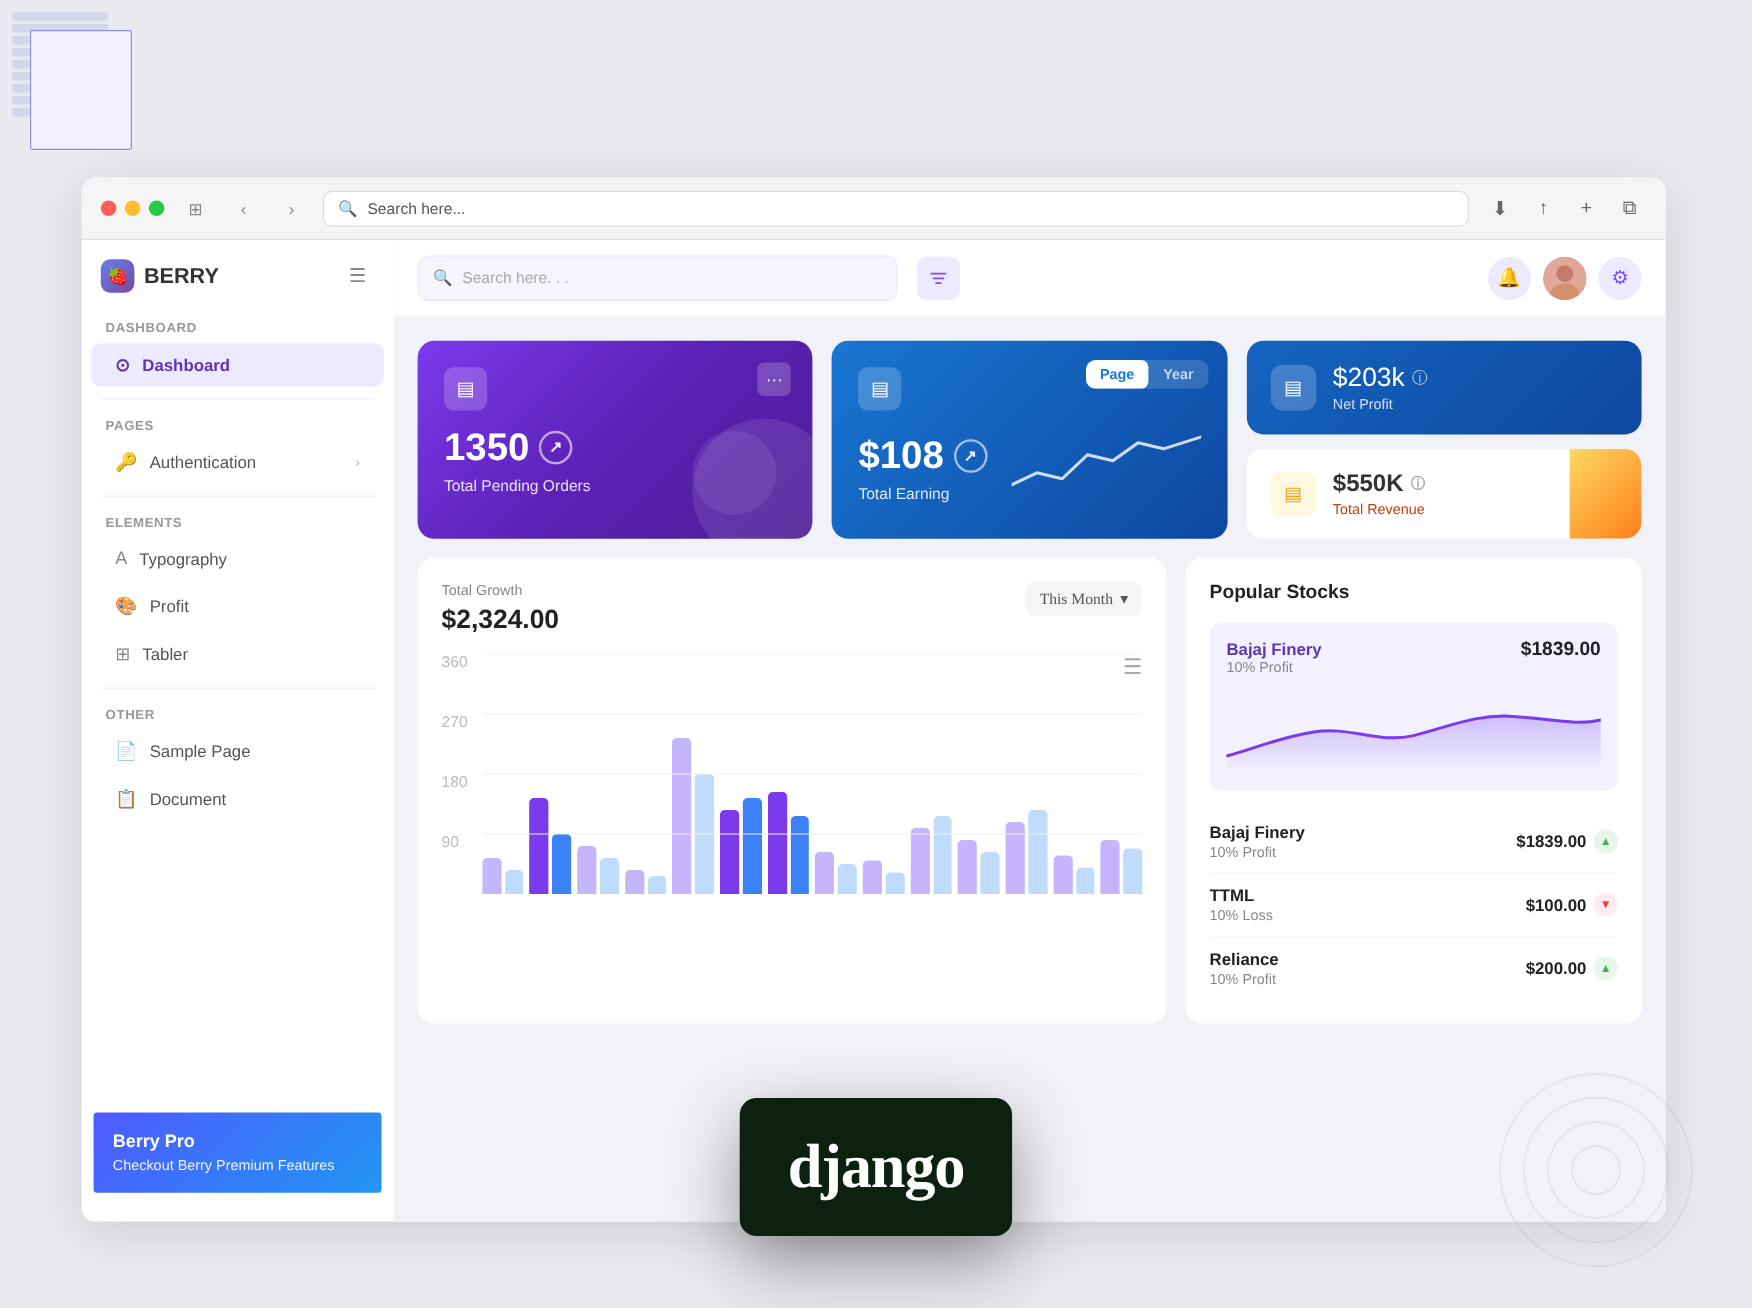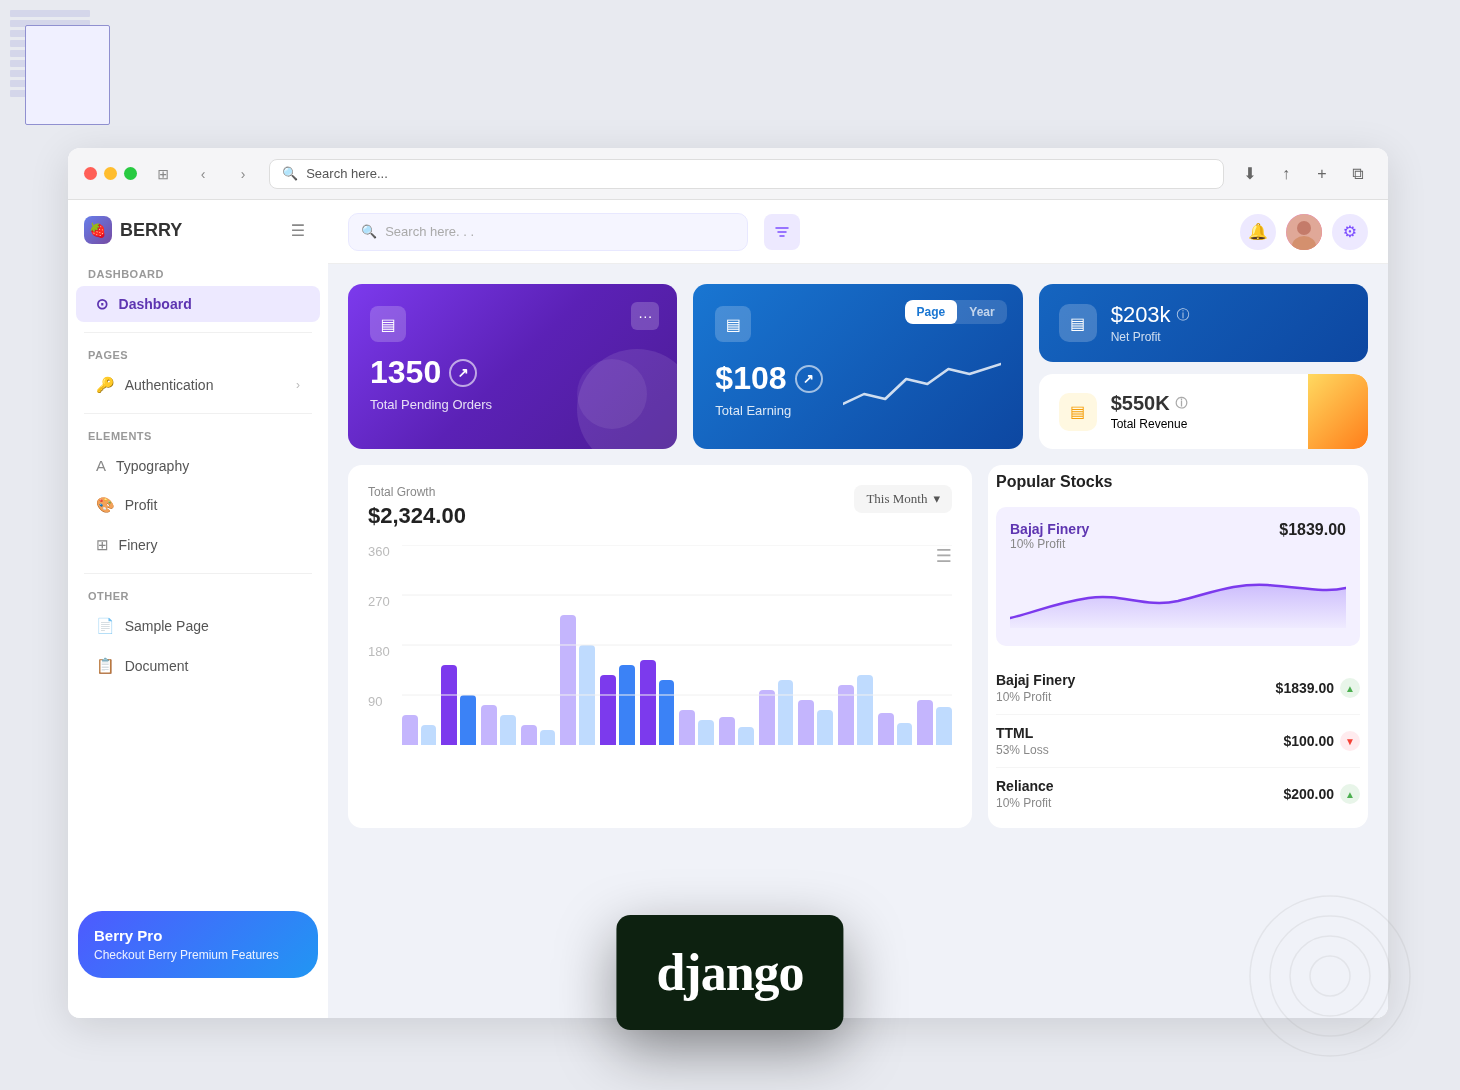--- a/index.html
+++ b/index.html
@@ -182,23 +182,23 @@
     .sidebar-item.active .sidebar-item-icon { color: #5e35b1; }
     .sidebar-item-arrow { margin-left: auto; color: #bbb; font-size: 12px; }
 
     .sidebar-divider {
       height: 1px;
       background: #f0f0f0;
       margin: 8px 16px;
     }
 
     .berry-pro-card {
-      margin: 16px 10px 24px;
+      margin: 16px 10px 8px;
       background: linear-gradient(135deg, #4e5aff, #2196f3);
-      border-radius: 24px;
+      border-radius: 3px;
       padding: 16px;
       color: white;
     }
     .berry-pro-title { font-weight: 700; font-size: 15px; margin-bottom: 4px; }
     .berry-pro-desc { font-size: 12px; opacity: 0.9; }
 
     
     .topnav {
       height: 64px;
       background: white;
@@ -446,21 +446,21 @@
       width: 38px; height: 38px;
       background: #fff8e1;
       border-radius: 10px;
       display: flex; align-items: center; justify-content: center;
       font-size: 16px;
       flex-shrink: 0;
       color: #f59e0b;
     }
     .card-rev-value { font-size: 20px; font-weight: 700; color: #333; display: flex; align-items: center; gap: 6px; }
     .card-rev-info-icon { font-size: 12px; color: #aaa; }
-    .card-rev-label { font-size: 12px; color: #000000; margin-top: 2px; }
+    .card-rev-label { font-size: 12px; color: #c2410c; margin-top: 2px; }
     .card-rev-deco {
       position: absolute;
       right: 0; top: 0; bottom: 0;
       width: 60px;
       background: linear-gradient(135deg, #ffd54f, #ff6f00);
       border-radius: 0 14px 14px 0;
       opacity: 0.9;
     }
 
     
@@ -538,21 +538,21 @@
     }
     .bar-purple { background: #7c3aed; }
     .bar-light-purple { background: #c4b5fd; }
     .bar-blue { background: #3b82f6; }
     .bar-light-blue { background: #bfdbfe; }
 
     
     .stocks-card {
       background: white;
       border-radius: 14px;
-      padding: 8px;
+      padding: 20px;
     }
     .stocks-title { font-size: 16px; font-weight: 700; color: #222; margin-bottom: 16px; }
 
     .stock-featured {
       background: #f3f0ff;
       border-radius: 10px;
       padding: 14px;
       margin-bottom: 16px;
     }
     .stock-featured-header {
@@ -700,21 +700,21 @@
       <div class="sidebar-item">
         <span class="sidebar-item-icon">A</span>
         <span>Typography</span>
       </div>
       <div class="sidebar-item">
         <span class="sidebar-item-icon">🎨</span>
         <span>Profit</span>
       </div>
       <div class="sidebar-item">
         <span class="sidebar-item-icon">⊞</span>
-        <span>Finery</span>
+        <span>Tabler</span>
       </div>
 
       <div class="sidebar-divider"></div>
 
       <div class="sidebar-section-label">Other</div>
       <div class="sidebar-item">
         <span class="sidebar-item-icon">📄</span>
         <span>Sample Page</span>
       </div>
       <div class="sidebar-item">
@@ -942,21 +942,21 @@
                   <div class="stock-profit">10% Profit</div>
                 </div>
                 <div class="stock-price">
                   <span>$1839.00</span>
                   <div class="badge-up">▲</div>
                 </div>
               </div>
               <div class="stock-item">
                 <div>
                   <div class="stock-name">TTML</div>
-                  <div class="stock-profit">53% Loss</div>
+                  <div class="stock-profit">10% Loss</div>
                 </div>
                 <div class="stock-price">
                   <span>$100.00</span>
                   <div class="badge-down">▼</div>
                 </div>
               </div>
               <div class="stock-item">
                 <div>
                   <div class="stock-name">Reliance</div>
                   <div class="stock-profit">10% Profit</div>

